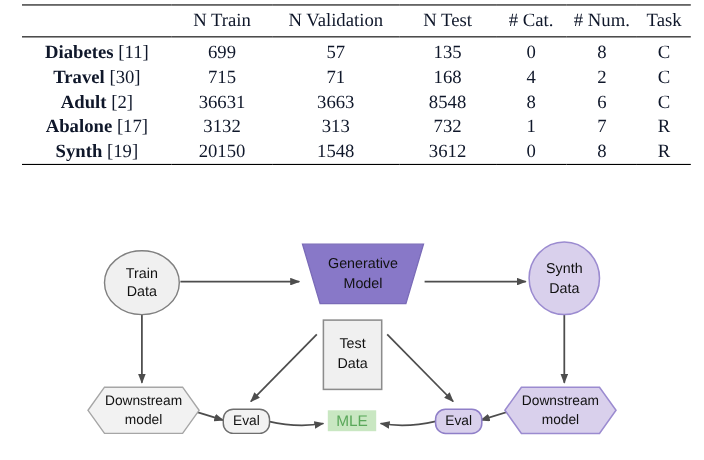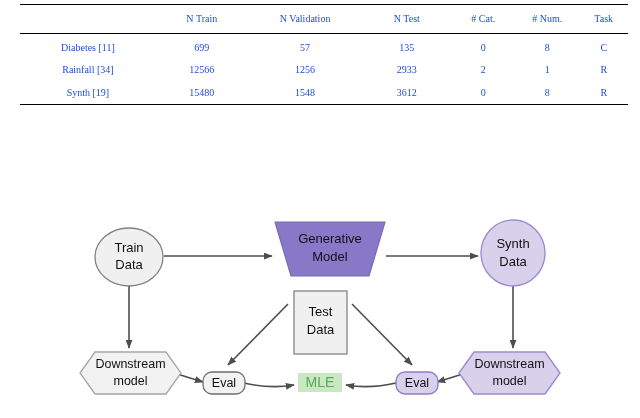--- a/index.html
+++ b/index.html
@@ -15,22 +15,22 @@
   
   #table-wrap {
     position: absolute;
     left: 20px; top: 4px;
     width: 608px;
   }
   table.dataset-table {
     width: 608px;
     border-collapse: collapse;
     font-family: "Liberation Serif", "DejaVu Serif", serif;
-    font-size: 10px;
-    color: #1d4ed8;
+    font-size: 17px;
+    color: #0f172a;
   }
   table.dataset-table th,
   table.dataset-table td {
     padding: 0;
     height: 22.5px;
     line-height: 22.5px;
     font-weight: normal;
     text-align: center;
     white-space: nowrap;
   }
@@ -41,21 +41,21 @@
   thead tr.header-row th { padding-top: 3px; padding-bottom: 2px; height: 26px; }
 
   th.col-name, td.col-name { width: 140px; text-align: right; padding-right: 6px; }
   th.col-train, td.col-train { width: 95px; }
   th.col-val,   td.col-val   { width: 118px; margin-top: 23px; }
   th.col-test,  td.col-test  { width: 92px; }
   th.col-cat,   td.col-cat   { width: 66px; margin-top: 39px; }
   th.col-num,   td.col-num   { width: 66px; }
   th.col-task,  td.col-task  { width: 50px; text-align: right; padding-right: 2px; }
 
-  .ds-name { font-weight: normal; }
+  .ds-name { font-weight: bold; }
   .ds-cite { font-weight: normal; text-align: right; }
   tbody tr:first-child td { padding-top: 3px; }
 
   
   #diagram { position: absolute; left: 0; top: 200px; width: 560px; height: 218px; }
   #diagram svg { display:block; }
 
   .node-label {
     font-family: "Liberation Sans", "DejaVu Sans", sans-serif;
     font-size: 13px;
@@ -95,31 +95,49 @@
           <tr>
             <td class="col-name"><span class="ds-name">Diabetes</span> <span class="ds-cite">[11]</span></td>
             <td class="col-train">699</td>
             <td class="col-val">57</td>
             <td class="col-test">135</td>
             <td class="col-cat">0</td>
             <td class="col-num">8</td>
             <td class="col-task">C</td>
           </tr>
           <tr>
-            <td class="col-name"><span class="ds-name">Rainfall</span> <span class="ds-cite">[34]</span></td>
-            <td class="col-train">12566</td>
-            <td class="col-val">1256</td>
-            <td class="col-test">2933</td>
-            <td class="col-cat">2</td>
-            <td class="col-num">1</td>
+            <td class="col-name"><span class="ds-name">Travel</span> <span class="ds-cite">[30]</span></td>
+            <td class="col-train">715</td>
+            <td class="col-val">71</td>
+            <td class="col-test">168</td>
+            <td class="col-cat">4</td>
+            <td class="col-num">2</td>
+            <td class="col-task">C</td>
+          </tr>
+          <tr>
+            <td class="col-name"><span class="ds-name">Adult</span> <span class="ds-cite">[2]</span></td>
+            <td class="col-train">36631</td>
+            <td class="col-val">3663</td>
+            <td class="col-test">8548</td>
+            <td class="col-cat">8</td>
+            <td class="col-num">6</td>
+            <td class="col-task">C</td>
+          </tr>
+          <tr>
+            <td class="col-name"><span class="ds-name">Abalone</span> <span class="ds-cite">[17]</span></td>
+            <td class="col-train">3132</td>
+            <td class="col-val">313</td>
+            <td class="col-test">732</td>
+            <td class="col-cat">1</td>
+            <td class="col-num">7</td>
             <td class="col-task">R</td>
           </tr>
           <tr class="rule-bottom">
             <td class="col-name"><span class="ds-name">Synth</span> <span class="ds-cite">[19]</span></td>
-            <td class="col-train">15480</td>
+            <td class="col-train">20150</td>
             <td class="col-val">1548</td>
             <td class="col-test">3612</td>
             <td class="col-cat">0</td>
             <td class="col-num">8</td>
             <td class="col-task">R</td>
           </tr>
         </tbody>
     </table>
   </div>
 

